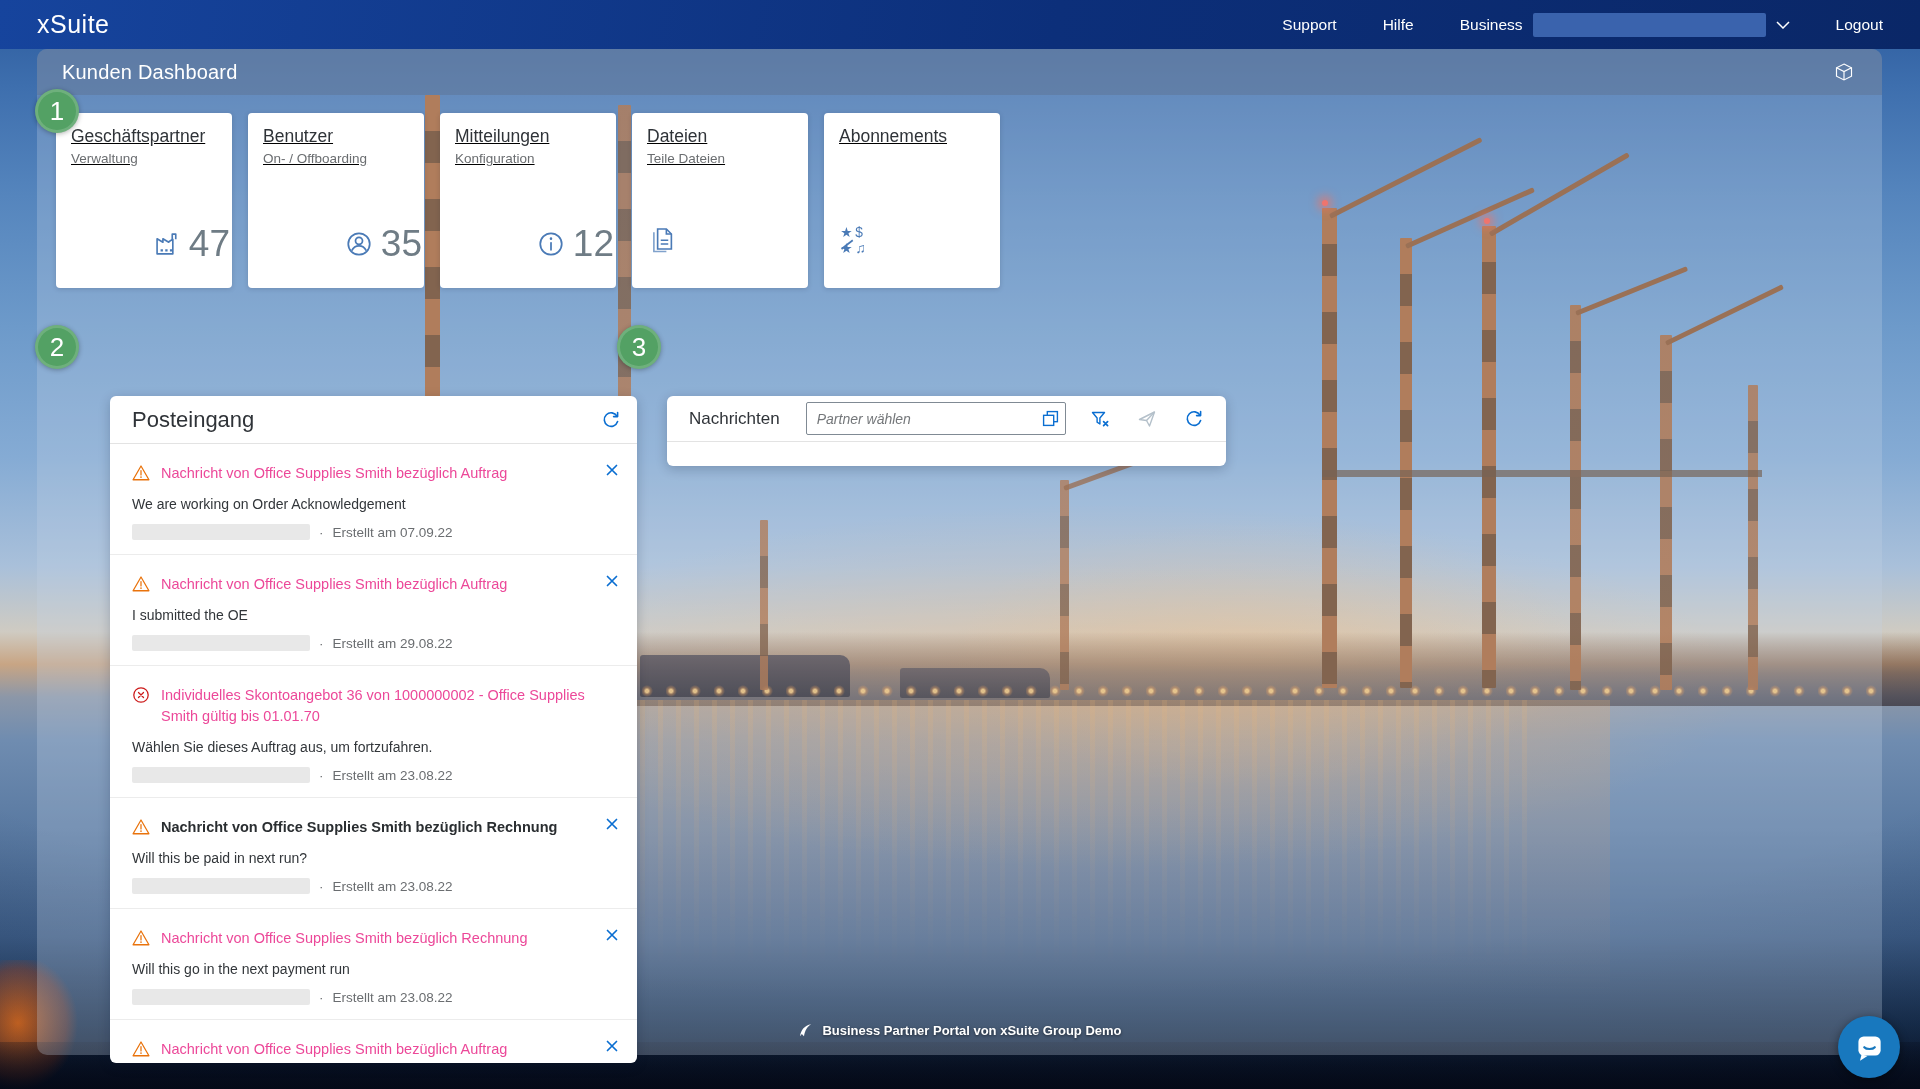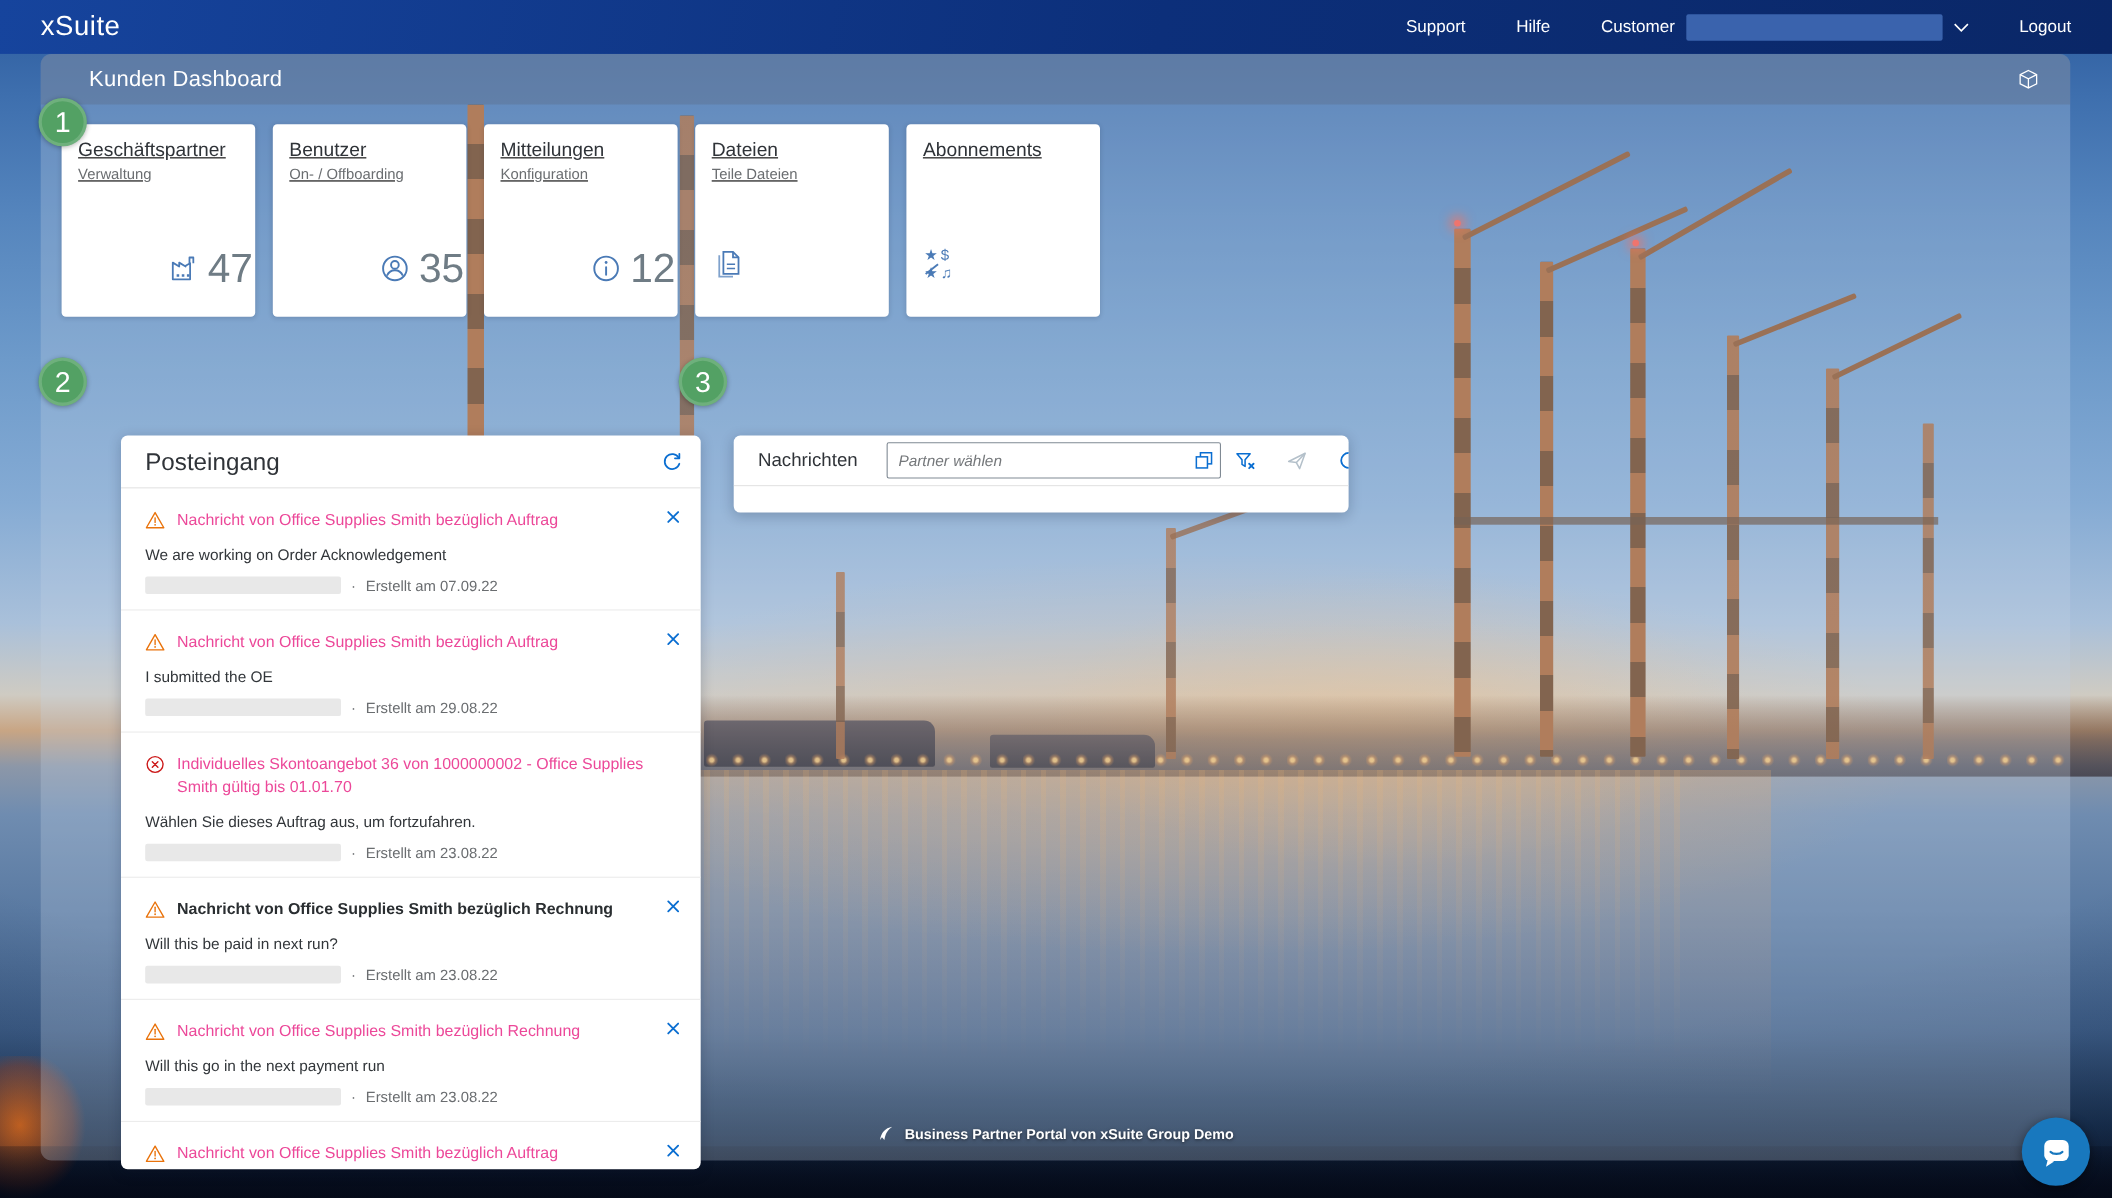--- a/index.html
+++ b/index.html
@@ -52,21 +52,21 @@
   .brand{color:#fff;font-size:25px;font-weight:500;letter-spacing:.5px;}
   .topnav{margin-left:auto;display:flex;align-items:center;gap:46px;color:#fff;font-size:15.5px;}
   .toplink{cursor:pointer;}
   .customer{display:flex;align-items:center;gap:10px;cursor:pointer;}
   .customer-bar{width:233px;height:24px;background:#3a63ad;border-radius:2px;}
 
   
   .stage{position:absolute;left:37px;top:49px;width:1845px;height:1006px;z-index:5;
     border-radius:10px;background:rgba(198,212,229,.28);}
   .titleband{position:absolute;left:0;top:0;right:0;height:46px;border-radius:10px 10px 0 0;
-    background:rgba(93,113,143,.46);display:flex;align-items:center;padding-left:44px;box-sizing:border-box;}
+    background:rgba(93,113,143,.46);display:flex;align-items:center;padding-left:25px;box-sizing:border-box;}
   .page-title{color:#fff;font-size:20px;letter-spacing:.2px;}
   .cube{position:absolute;right:28px;top:13px;width:20px;height:20px;cursor:pointer;}
 
   
   .tiles{position:absolute;left:19px;top:64px;display:flex;gap:16px;z-index:6;text-decoration:underline;}
   .tile{width:176px;height:175px;background:#fff;border-radius:4px;position:relative;
     box-shadow:0 1px 5px rgba(20,30,50,.18);padding:13px 15px;box-sizing:border-box;cursor:pointer;}
   .tile-title{font-size:17.5px;color:#2f3338;}
   .tile-sub{font-size:13.5px;color:#6a6d70;margin-top:4px;min-height:16px;}
   .tile-kpi{position:absolute;display:flex;align-items:center;gap:8px;}
@@ -103,21 +103,21 @@
   .msg-body{margin-top:12px;font-size:14px;color:#32363a;}
   .msg-foot{margin-top:12px;display:flex;align-items:center;gap:9px;}
   .bar{width:178px;height:16px;background:#e8e8e8;border-radius:2px;}
   .dot,.msg-created{font-size:13.5px;color:#6a6d70;}
 
   
   .msgs-panel{position:absolute;left:630px;top:347px;width:559px;height:70px;background:#fff;
     border-radius:6px;box-shadow:0 3px 12px rgba(10,20,40,.22);overflow:hidden;z-index:10;}
   .msgs-head{height:46px;display:flex;align-items:center;gap:12px;padding:0 22px;border-bottom:1px solid #e3e3e3;box-sizing:border-box;}
   .msgs-title{font-size:17px;color:#2f3338;flex:0 0 auto;}
-  .inputwrap{position:relative;width:304px;height:33px;margin-left:14px;flex:0 0 auto;}
+  .inputwrap{position:relative;width:260px;height:33px;margin-left:14px;flex:0 0 auto;}
   .inputwrap input{width:100%;height:100%;box-sizing:border-box;border:1px solid #808a94;border-radius:2px;
     padding:0 32px 0 10px;font-size:14px;font-family:"Liberation Sans",sans-serif;color:#32363a;background:#fff;}
   .inputwrap input::placeholder{font-style:italic;color:#74777a;opacity:1;}
   .vh-icon{position:absolute;right:7px;top:8px;width:17px;height:17px;color:#0a6ed1;cursor:pointer;}
   .head-icons{margin-left:auto;display:flex;align-items:center;gap:27px;}
   .head-icons svg{width:20px;height:20px;}
   .filter-btn{color:#0a6ed1;} .send-btn{color:#b4c0ca;} .refresh2-btn{color:#0a6ed1;}
 
   
   .footerline{position:absolute;left:37px;top:1022px;width:1845px;display:flex;justify-content:center;
@@ -162,21 +162,21 @@
 <div class="jib" style="left:1064px;top:486px;width:100px;transform:rotate(-20deg);opacity:.8"></div>
 <div class="vignette"></div>
 <div class="bottomshade"></div>
 
 <header class="topbar">
   <div class="brand">xSuite</div>
   <nav class="topnav">
     <span class="toplink">Support</span>
     <span class="toplink">Hilfe</span>
     <span class="customer">
-      <span>Customer</span>
+      <span>Business</span>
       <span class="customer-bar"></span>
       <svg viewBox="0 0 14 8" width="14" height="8" fill="none" stroke="#fff" stroke-width="1.5">
           <path d="M1 1l6 6 6-6"></path>
         </svg>
     </span>
     <span class="toplink">Logout</span>
   </nav>
 </header>
 
 <div class="stage">

